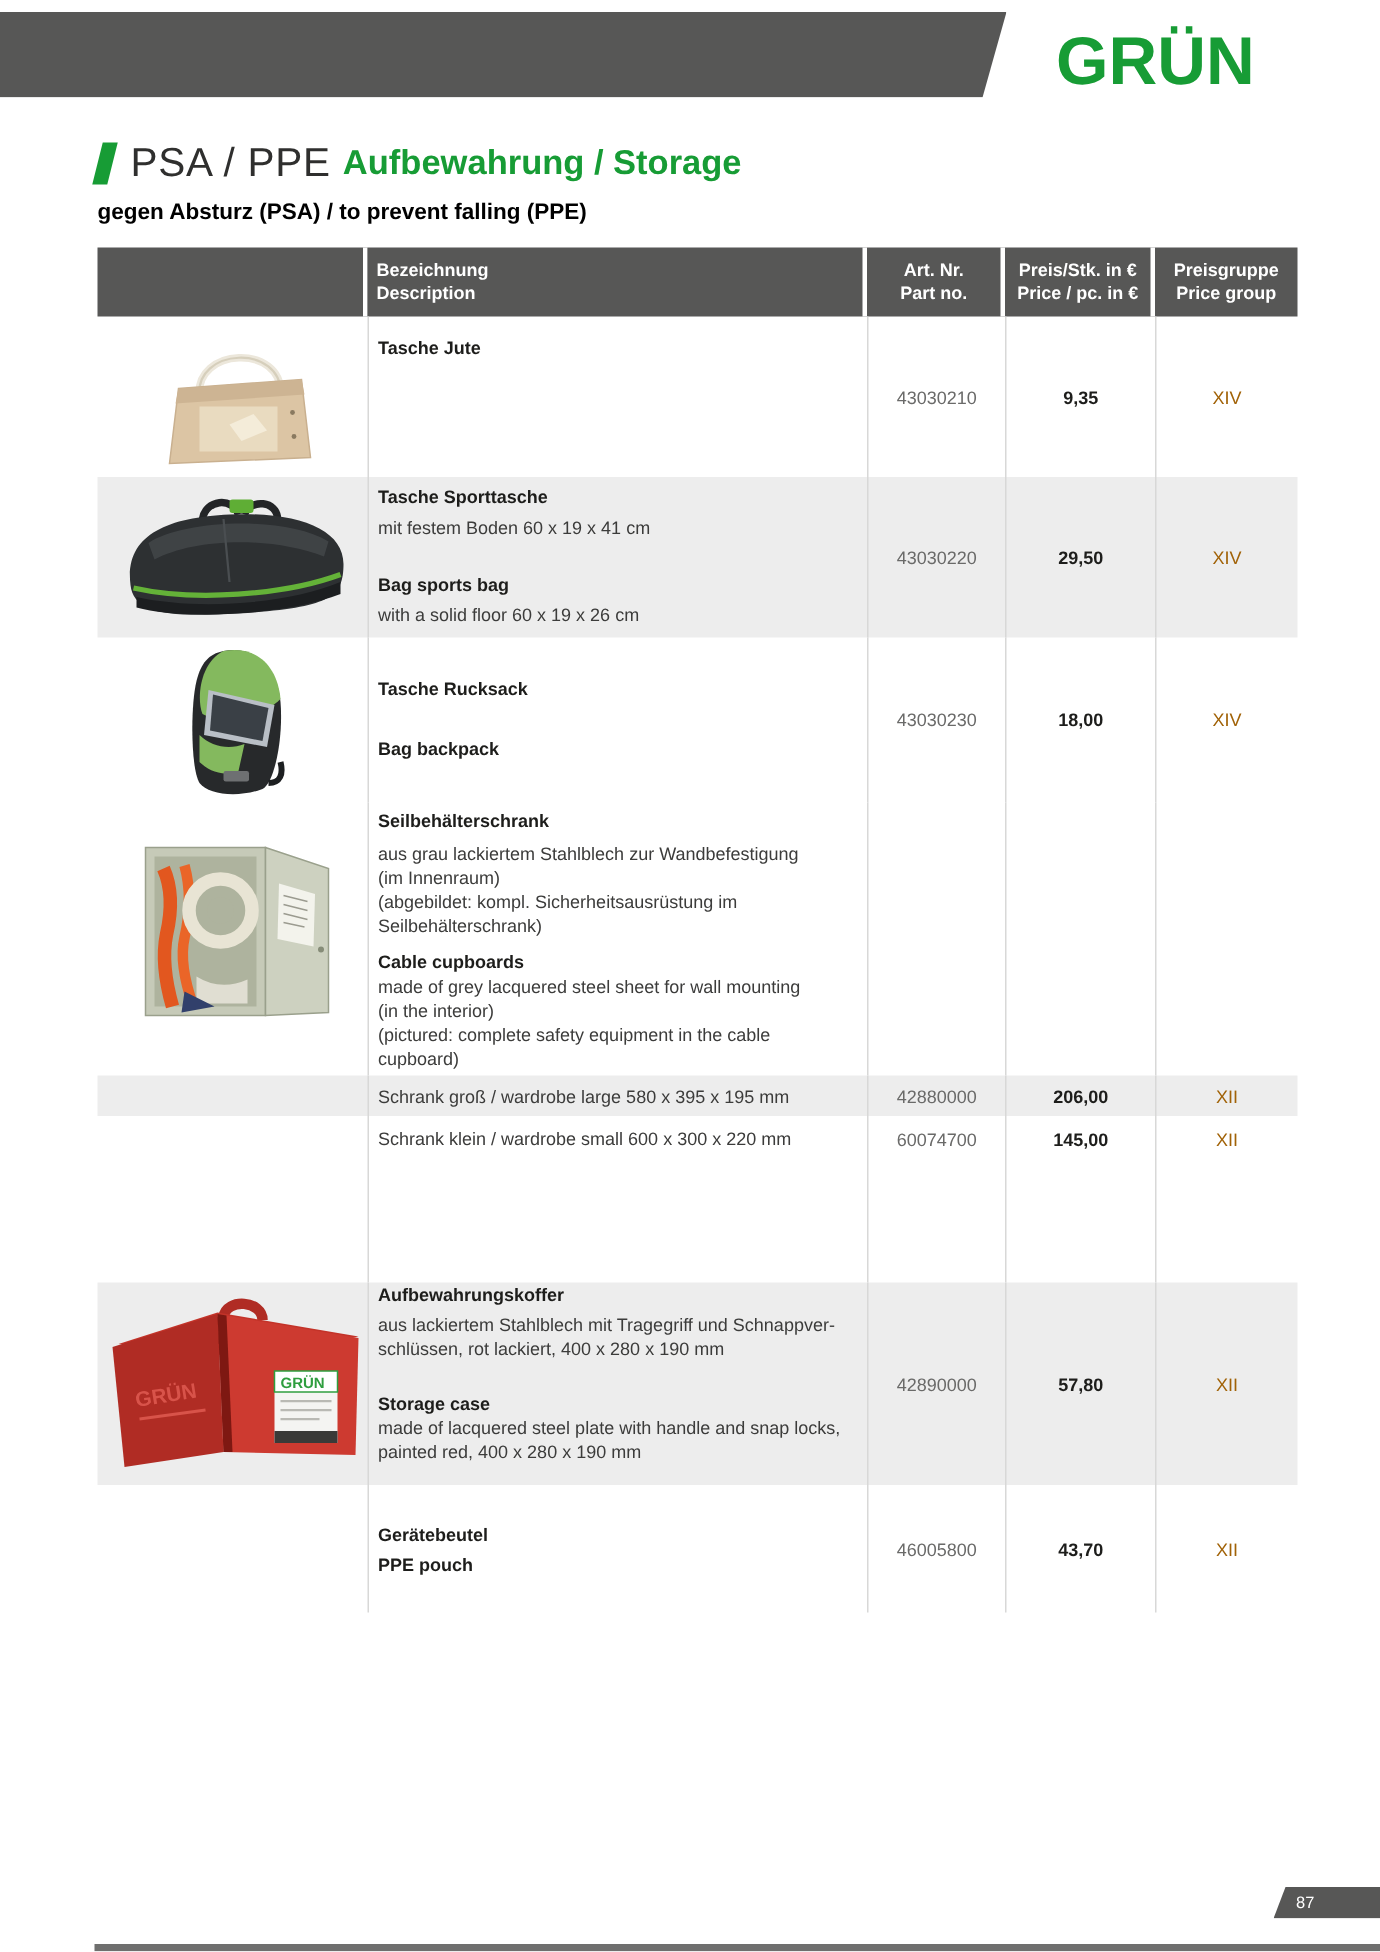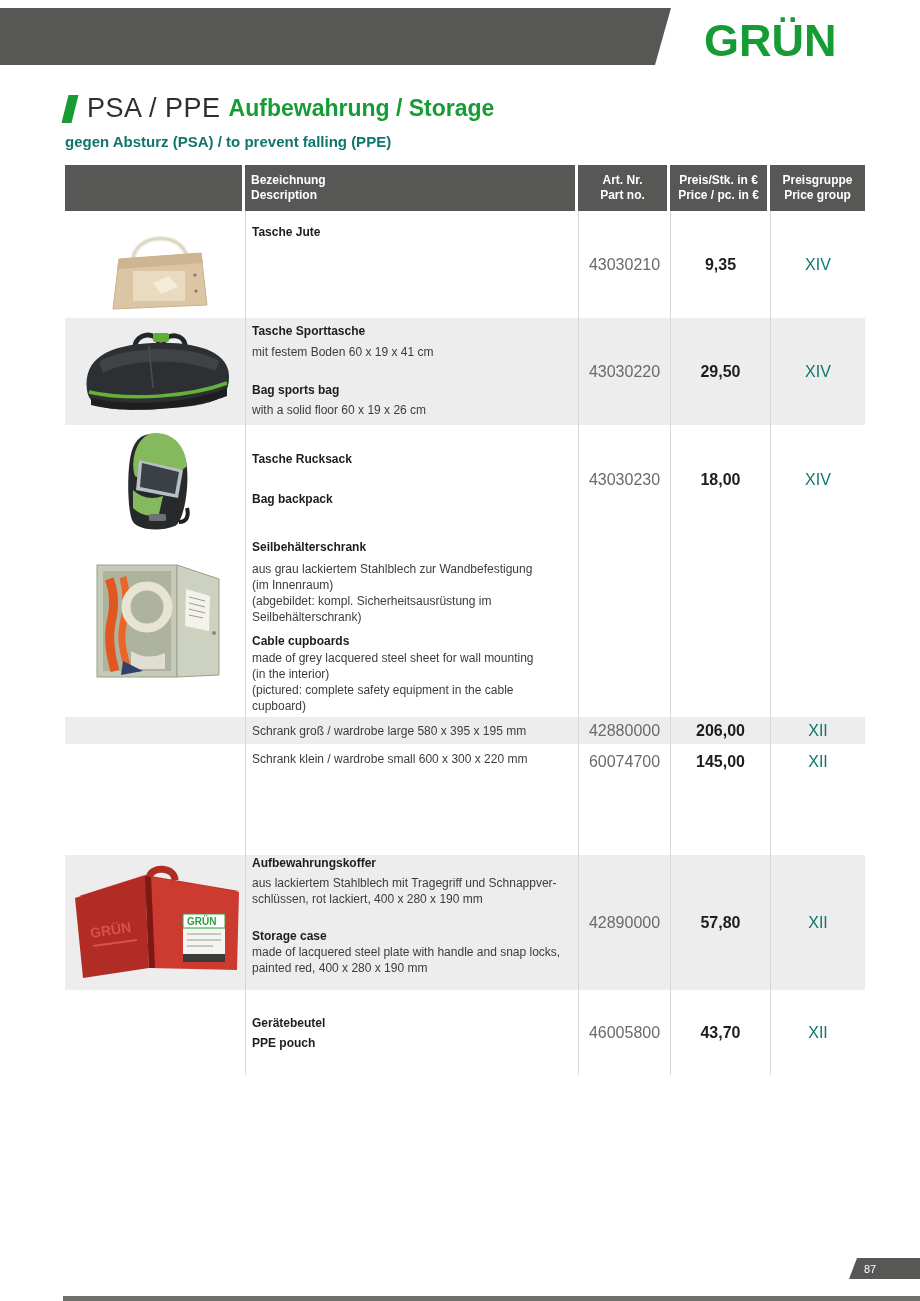--- a/index.html
+++ b/index.html
@@ -11,21 +11,21 @@
             clip-path:polygon(0 0,100% 0,calc(100% - 16px) 100%,0 100%); }
   .logo { position:absolute; top:18px; left:704px; width:170px; font-size:45px; font-weight:bold;
           color:#179c35; letter-spacing:0px; line-height:1; }
 
   
   .title-row { position:absolute; top:93px; left:65px; display:flex; align-items:center; }
   .title-flag { display:inline-block; width:10px; height:28px; background:#179c35;
                 transform:skewX(-14deg); margin-right:12px; }
   .title-main { font-size:27px; font-weight:400; color:#2f2f2e; letter-spacing:0.5px; }
   .title-accent { font-size:23px; font-weight:bold; color:#179c35; margin-left:8px; }
-  .subtitle { position:absolute; top:133px; left:65px; font-size:15px; font-weight:bold; color:#0f766e; }
+  .subtitle { position:absolute; top:133px; left:65px; font-size:15px; font-weight:bold; color:#000000; }
 
   
   .table { position:absolute; top:165px; left:65px; width:800px; }
   .row { display:grid; grid-template-columns:180px 333px 92px 100px 95px; position:relative; }
   .hrow { height:46px; }
   .hrow > div { background:#575756; color:#fff; font-size:12px; font-weight:bold;
                 line-height:15px; padding-top:8px; text-align:center; }
   .hrow > div:not(:last-child) { border-right:3px solid #ffffff; }
   .hrow .hdesc { text-align:left; padding-left:6px; }
 
@@ -36,24 +36,24 @@
   .r3 { height:182px; } .r4 { height:27px;  } .r5 { height:111px; }
   .r6 { height:135px; } .r7 { height:85px;  }
 
   .img-cell { position:relative; }
   .img-cell svg { position:absolute; }
 
   .desc { font-size:12px; color:#3c3c3b; line-height:16px; padding-left:6px; }
   .desc p { margin:0; }
   .b { font-weight:bold; color:#1d1d1b; }
 
-  .meta { display:flex; align-items:center; justify-content:center; font-size:16px; }
+  .meta { display:flex; align-items:center; justify-content:center; font-size:12px; }
   .part  { color:#6a6a69; }
   .price { font-weight:bold; color:#1d1d1b; }
-  .group { color:#0f766e; }
+  .group { color:#a16207; }
   .top-meta { align-items:flex-start; padding-top:9px; }
 
   .label-cell { display:flex; align-items:center; font-size:12px; color:#3c3c3b; padding-left:6px; }
   .label-top { align-items:flex-start; padding-top:8px; }
 
   
   .p-r0 { padding-top:13px; } .p-r0 .en { margin-top:24px; }
   .p-r1 { padding-top:5px; }  .p-r1 .dl { margin-top:5px; } .p-r1 .en { margin-top:22px; } .p-r1 .el { margin-top:4px; }
   .p-r2 { padding-top:26px; } .p-r2 .en { margin-top:24px; }
   .p-r3 { padding-top:4px; }  .p-r3 .dl1 { margin-top:6px; } .p-r3 .en { margin-top:8px; } .p-r3 .el1 { margin-top:1px; }

